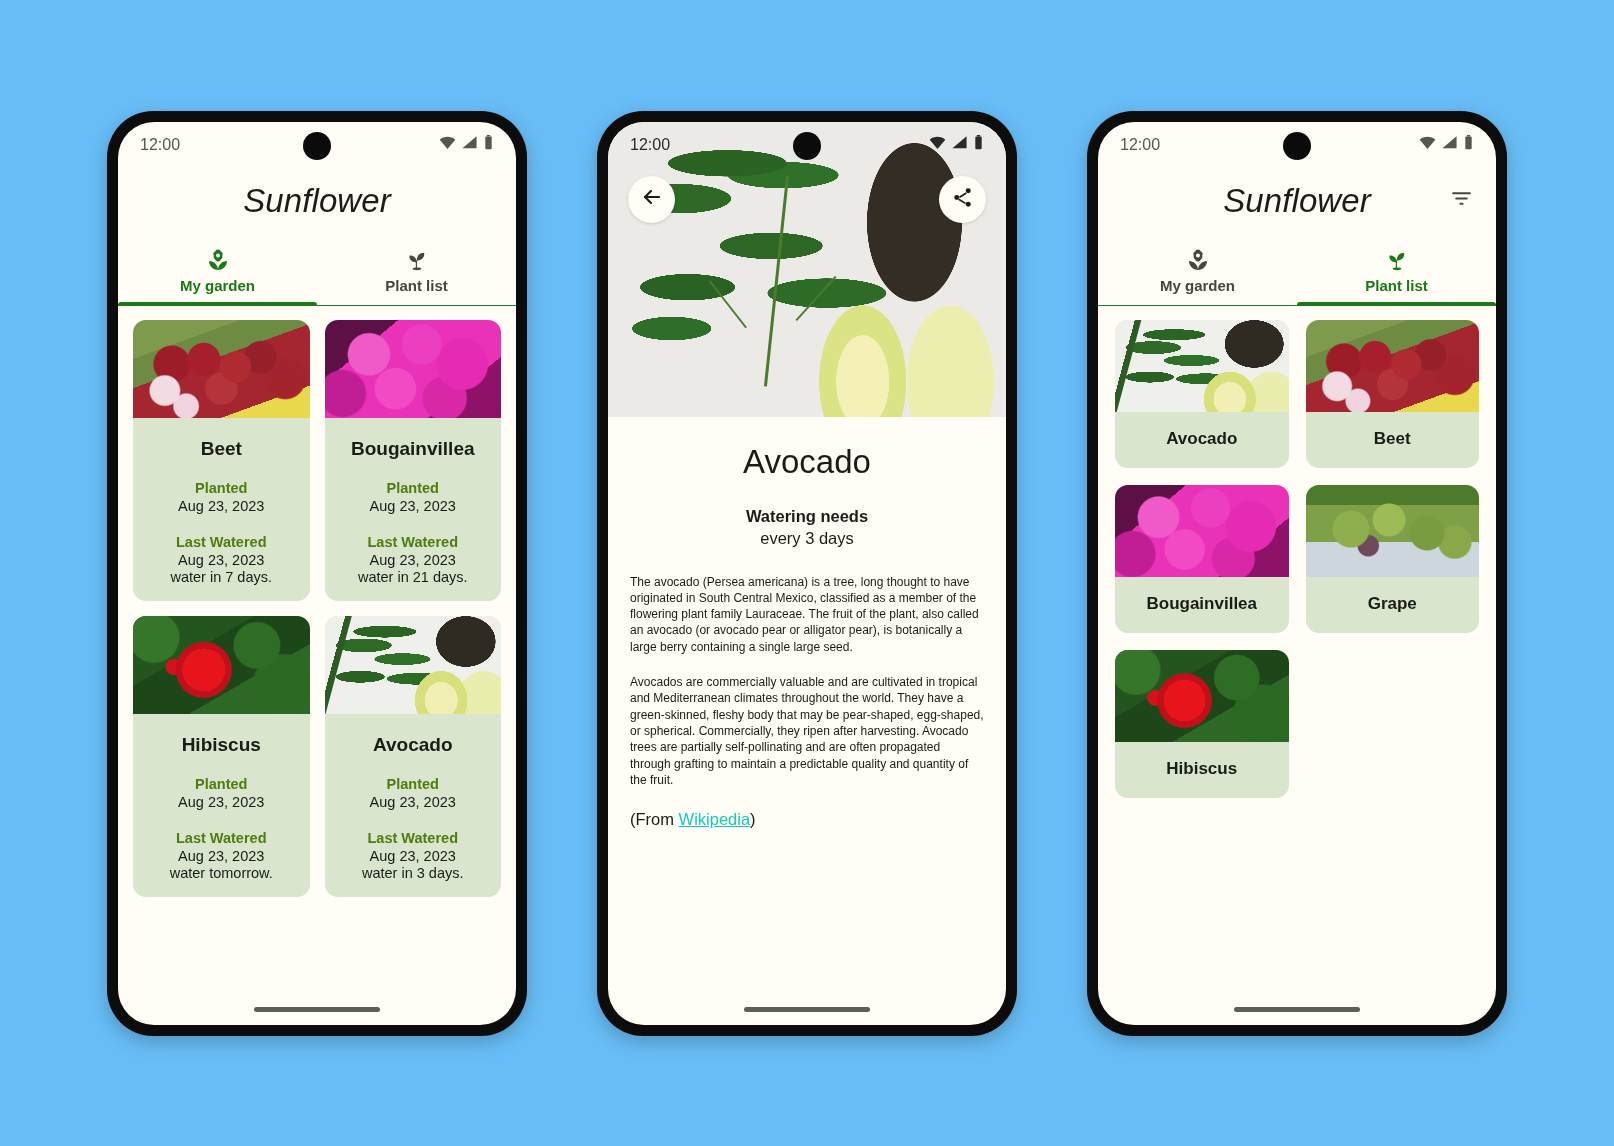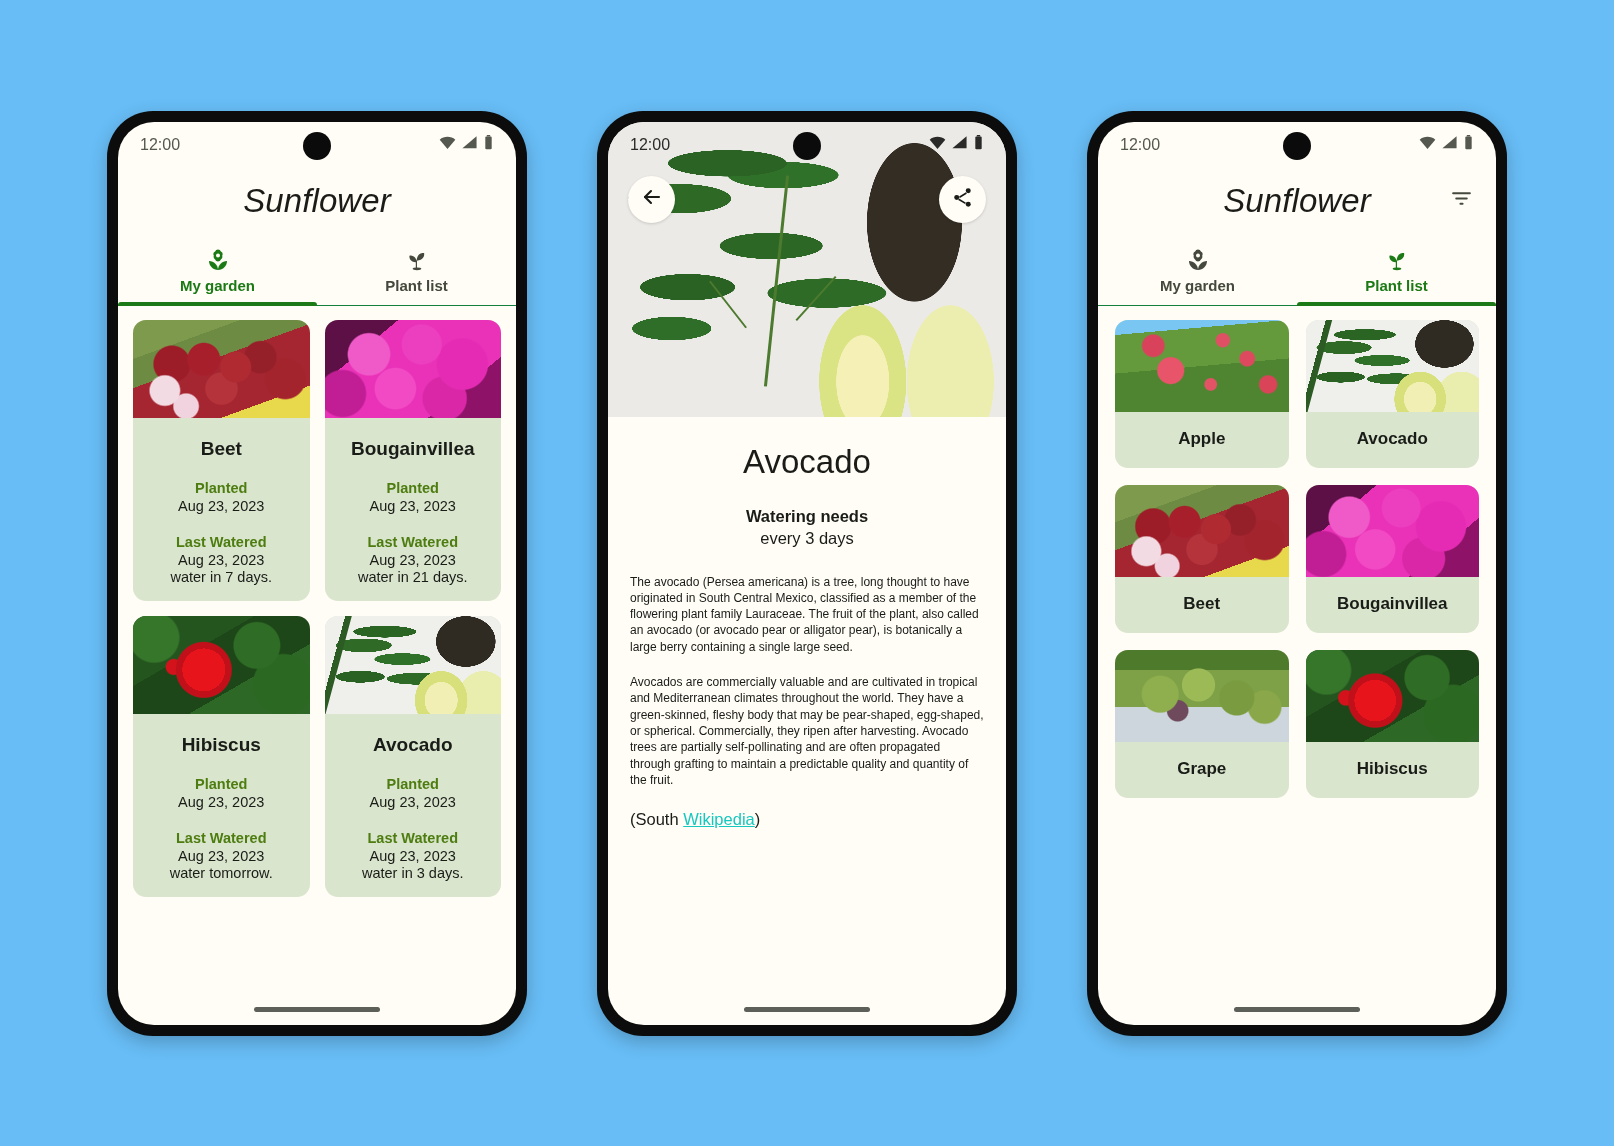--- a/index.html
+++ b/index.html
@@ -497,21 +497,21 @@
           </span>
         </div>
       </div>
 
       <div class="detail-body">
         <div class="detail-title">Avocado</div>
         <div class="water-lbl">Watering needs</div>
         <div class="water-val">every 3 days</div>
         <p class="para">The avocado (Persea americana) is a tree, long thought to have originated in South Central Mexico, classified as a member of the flowering plant family Lauraceae. The fruit of the plant, also called an avocado (or avocado pear or alligator pear), is botanically a large berry containing a single large seed.</p>
         <p class="para p2">Avocados are commercially valuable and are cultivated in tropical and Mediterranean climates throughout the world. They have a green-skinned, fleshy body that may be pear-shaped, egg-shaped, or spherical. Commercially, they ripen after harvesting. Avocado trees are partially self-pollinating and are often propagated through grafting to maintain a predictable quality and quantity of the fruit.</p>
-        <div class="wiki-line"><span>(South </span><a class="wiki-link" href="#">Wikipedia</a><span>)</span></div>
+        <div class="wiki-line"><span>(From </span><a class="wiki-link" href="#">Wikipedia</a><span>)</span></div>
       </div>
 
       <div class="gesture">
           <div class="bar"></div>
         </div>
     </div>
   </div>
 
   <div class="phone">
     <div class="screen">
@@ -573,26 +573,20 @@
           <span class="tab-label">Plant list</span>
           <span class="tab-underline"></span>
         </div>
       </div>
 
       <div class="content">
         <div class="plant-grid">
 
           <div class="plant-card">
             <div class="thumb">
-                <div class="img img-apple"></div>
-              </div>
-            <div class="pname">Apple</div>
-          </div>
-          <div class="plant-card">
-            <div class="thumb">
                 <div class="img img-avocado"></div>
               </div>
             <div class="pname">Avocado</div>
           </div>
           <div class="plant-card">
             <div class="thumb">
                 <div class="img img-beet"></div>
               </div>
             <div class="pname">Beet</div>
           </div>

